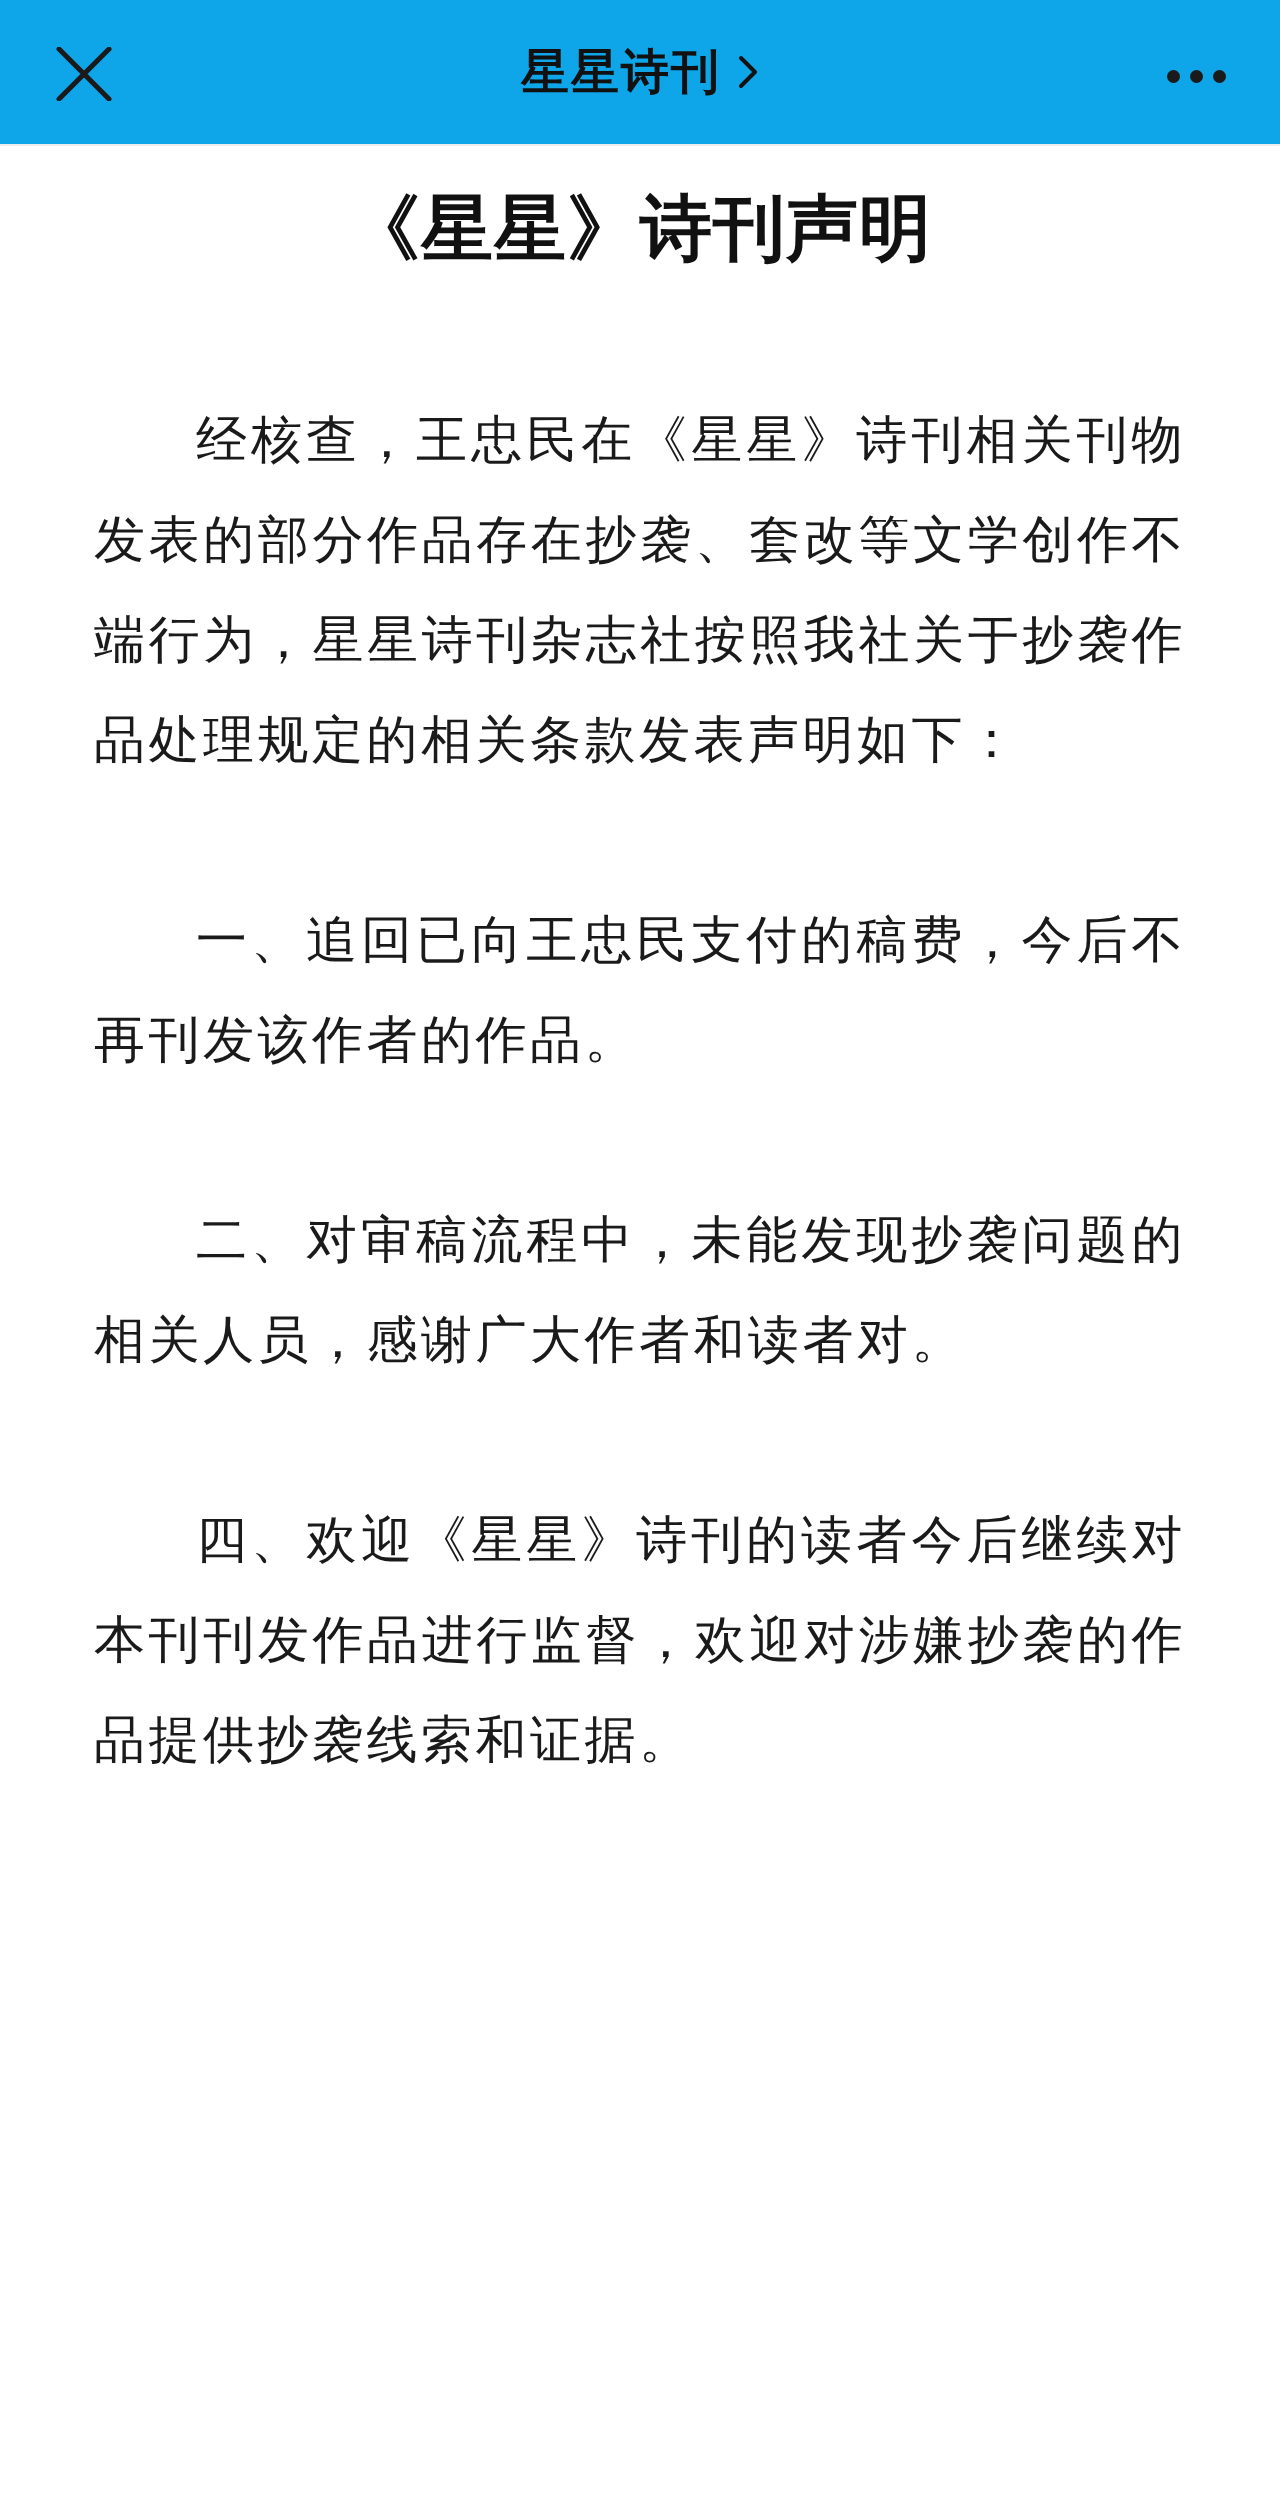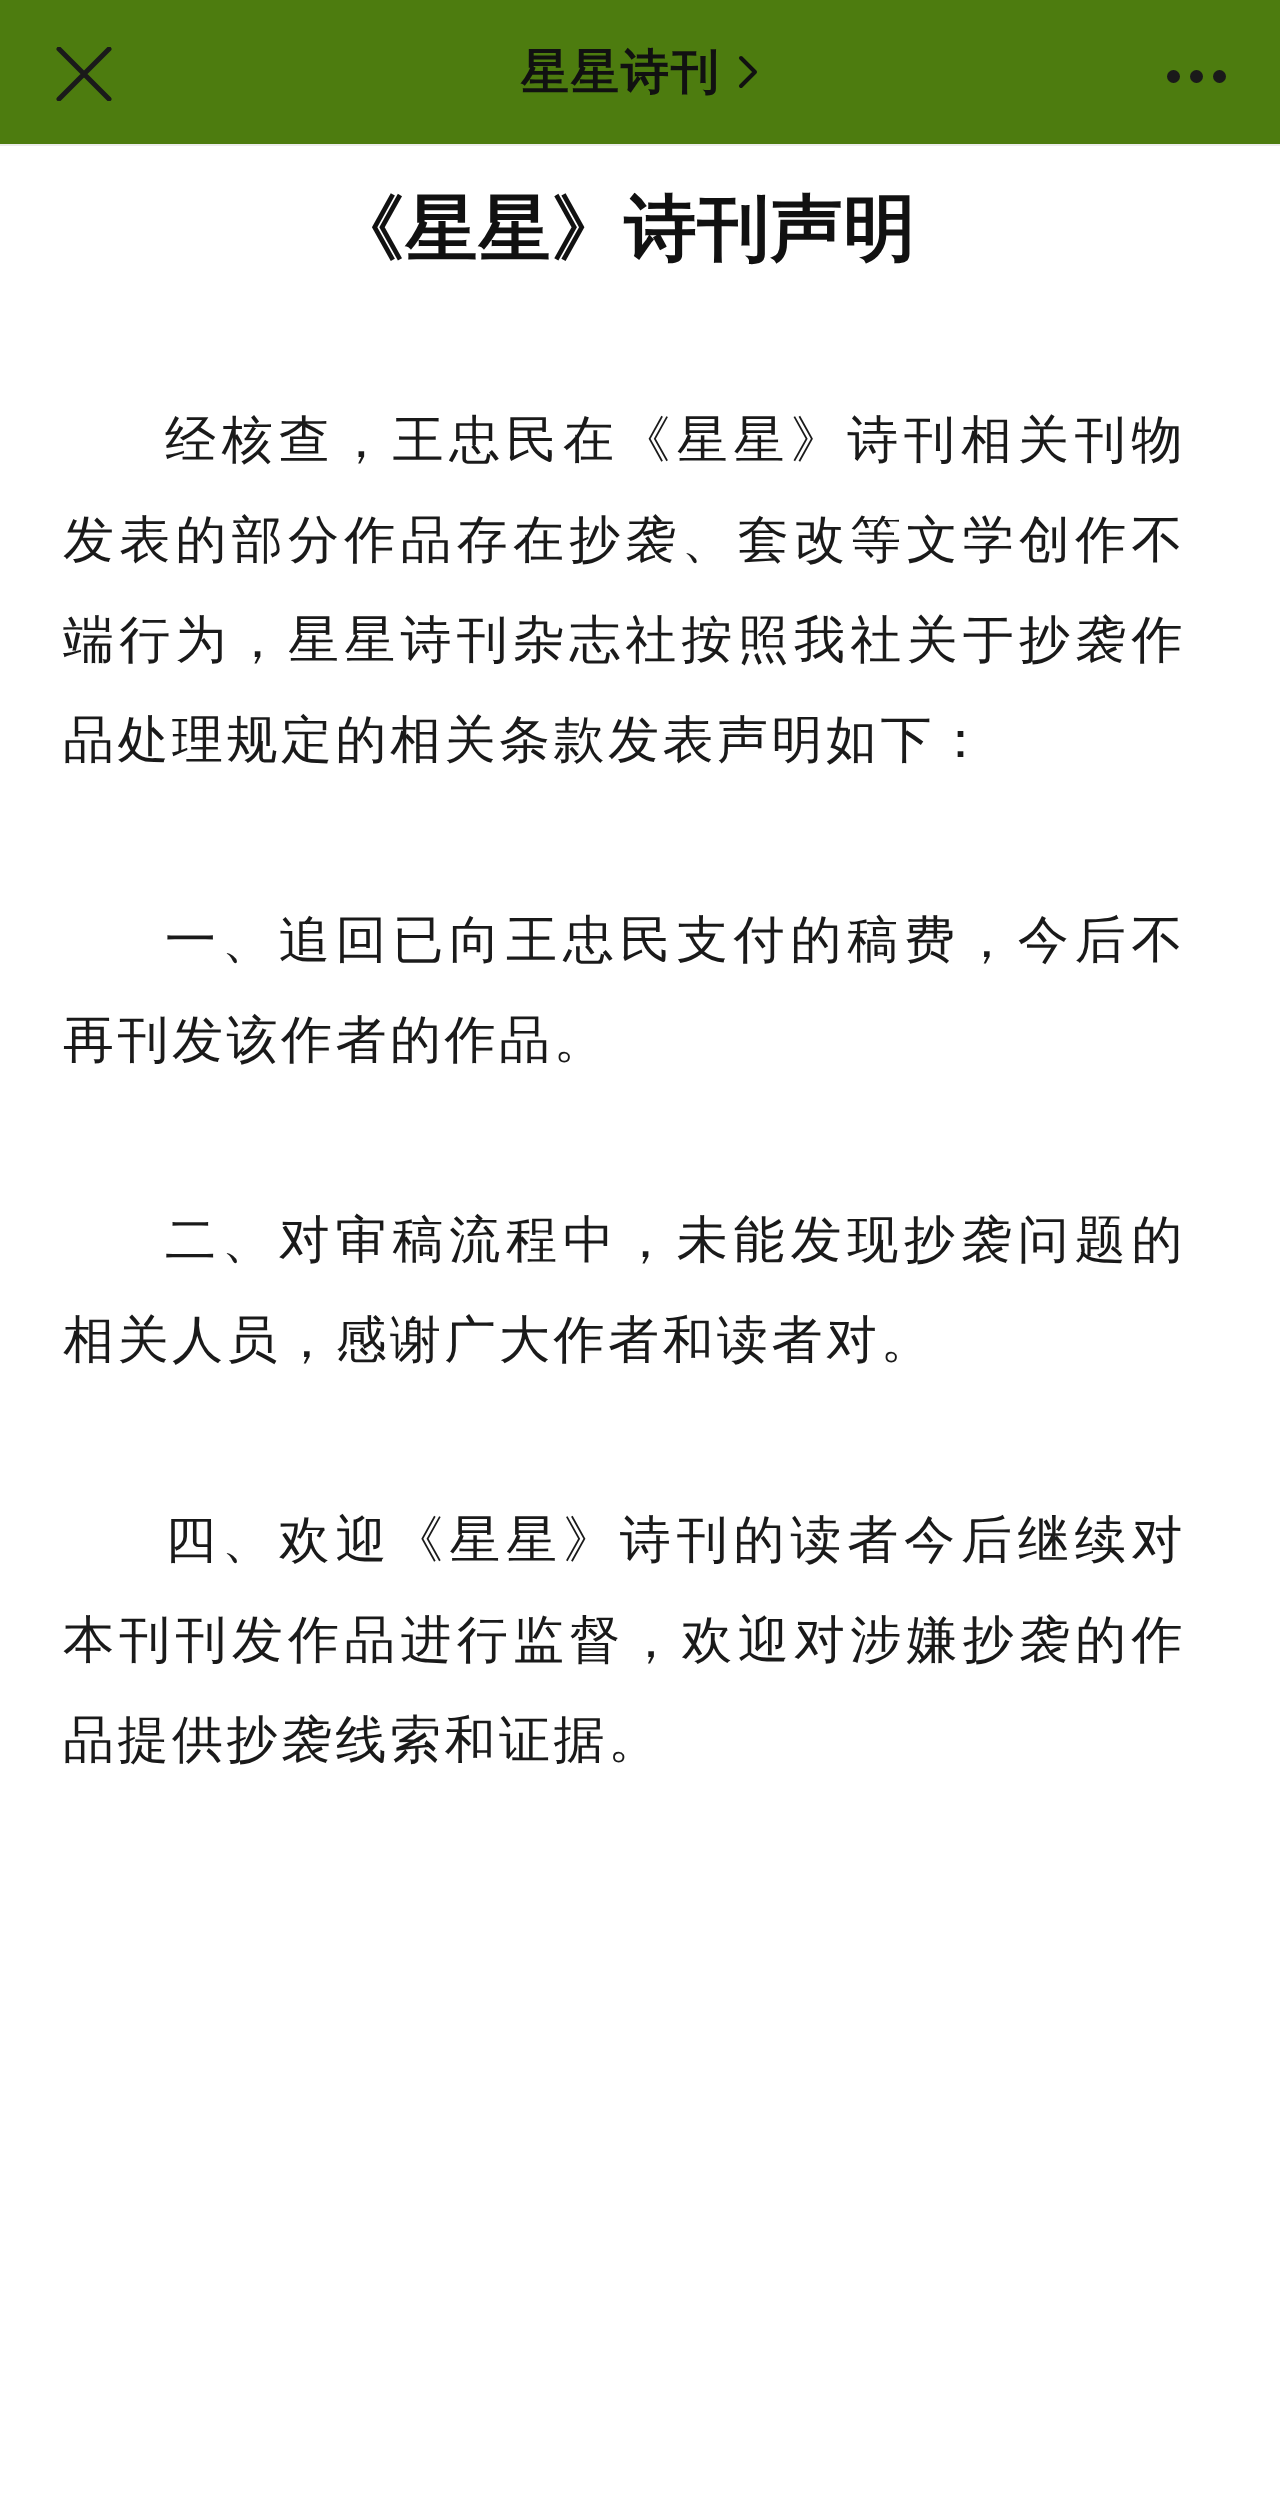--- a/index.html
+++ b/index.html
@@ -7,21 +7,21 @@
     width: 1280px;
     background: #ffffff;
     font-family: "Liberation Sans", "DejaVu Sans", sans-serif;
   }
   body { min-height: 2505px; }
 
   
   .navbar {
     position: relative;
     height: 146px;
-    background: #4d7c0f;
+    background: #0ea5e9;
     border-bottom: 2px solid #ececec;
     display: flex;
     align-items: center;
     justify-content: center;
   }
   .nav-close {
     position: absolute;
     left: 48px;
     top: 38px;
     width: 72px;
@@ -62,21 +62,21 @@
   }
   .dot {
     width: 13px;
     height: 13px;
     border-radius: 50%;
     background: #1a1a1a;
   }
 
   
   .article {
-    padding: 0 94px 10px 63px;
+    padding: 0 94px 10px 94px;
   }
   .article-title {
     margin-top: 22px;
     margin-bottom: 106px;
     line-height: 120px;
     font-size: 72px;
     font-weight: 700;
     letter-spacing: 1px;
     color: #111111;
     text-align: center;

